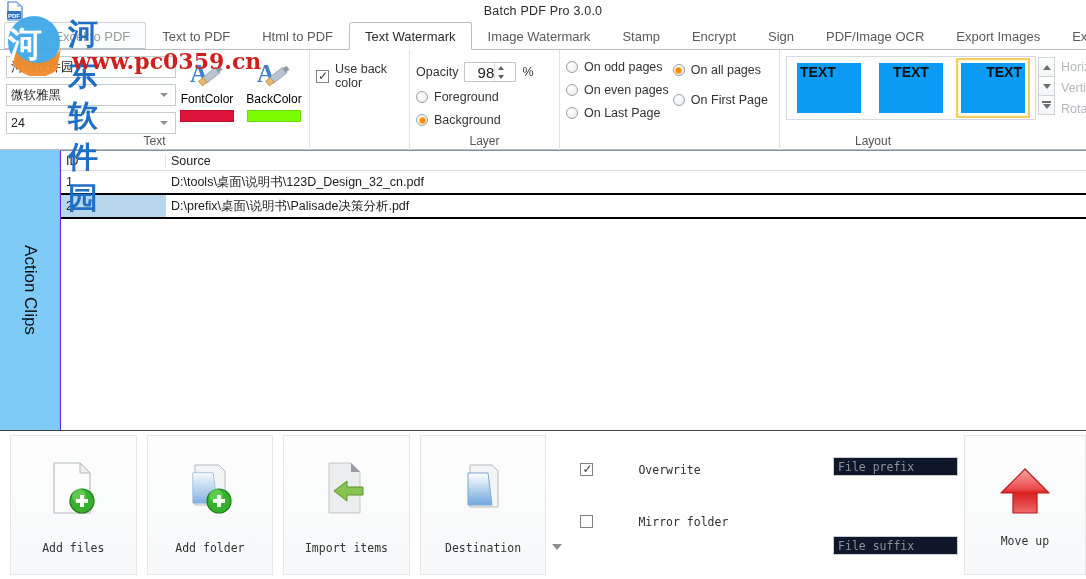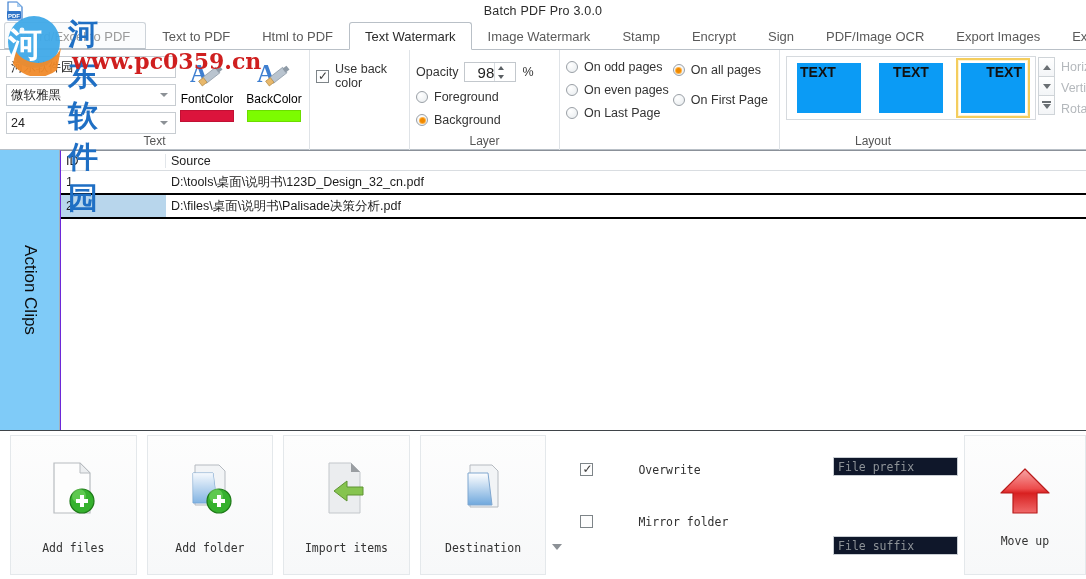--- a/index.html
+++ b/index.html
@@ -439,21 +439,21 @@
     <div class="lheader">
       <div class="c-id">ID</div>
       <div class="c-src">Source</div>
     </div>
     <div class="lrow">
       <div class="c-id">1</div>
       <div class="c-src">D:\tools\桌面\说明书\123D_Design_32_cn.pdf</div>
     </div>
     <div class="lrow sel">
       <div class="c-id">2</div>
-      <div class="c-src">D:\files\桌面\说明书\Palisade决策分析.pdf</div>
+      <div class="c-src">D:\prefix\桌面\说明书\Palisade决策分析.pdf</div>
     </div>
   </div>
 </div>
 
 <div class="bottom">
 
   <div class="bigbtn">
     <div class="ico">
       <svg width="54" height="58" viewBox="0 0 54 58">
         <path d="M8 4 h26 l10 10 v40 h-36 z" fill="#fdfdfd" stroke="#b8bcc0" stroke-width="1.2"></path>

